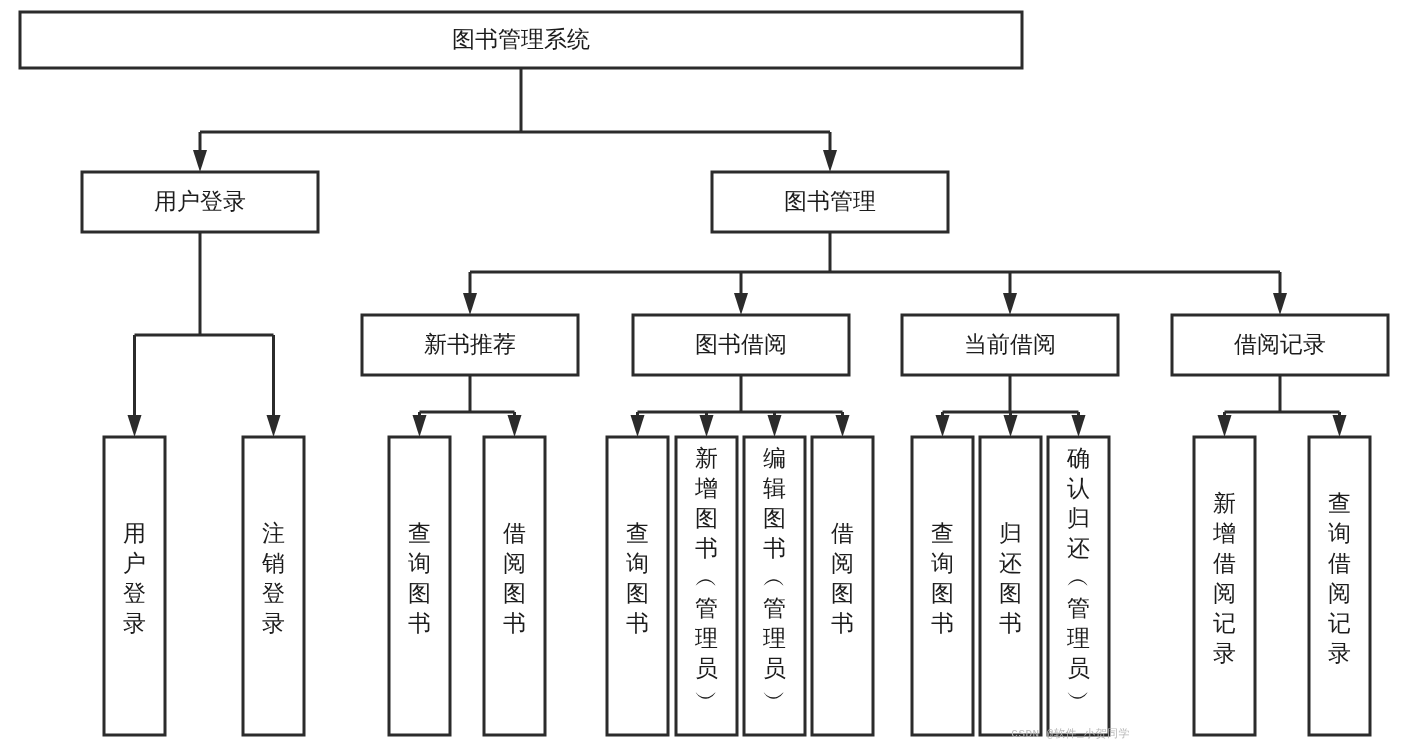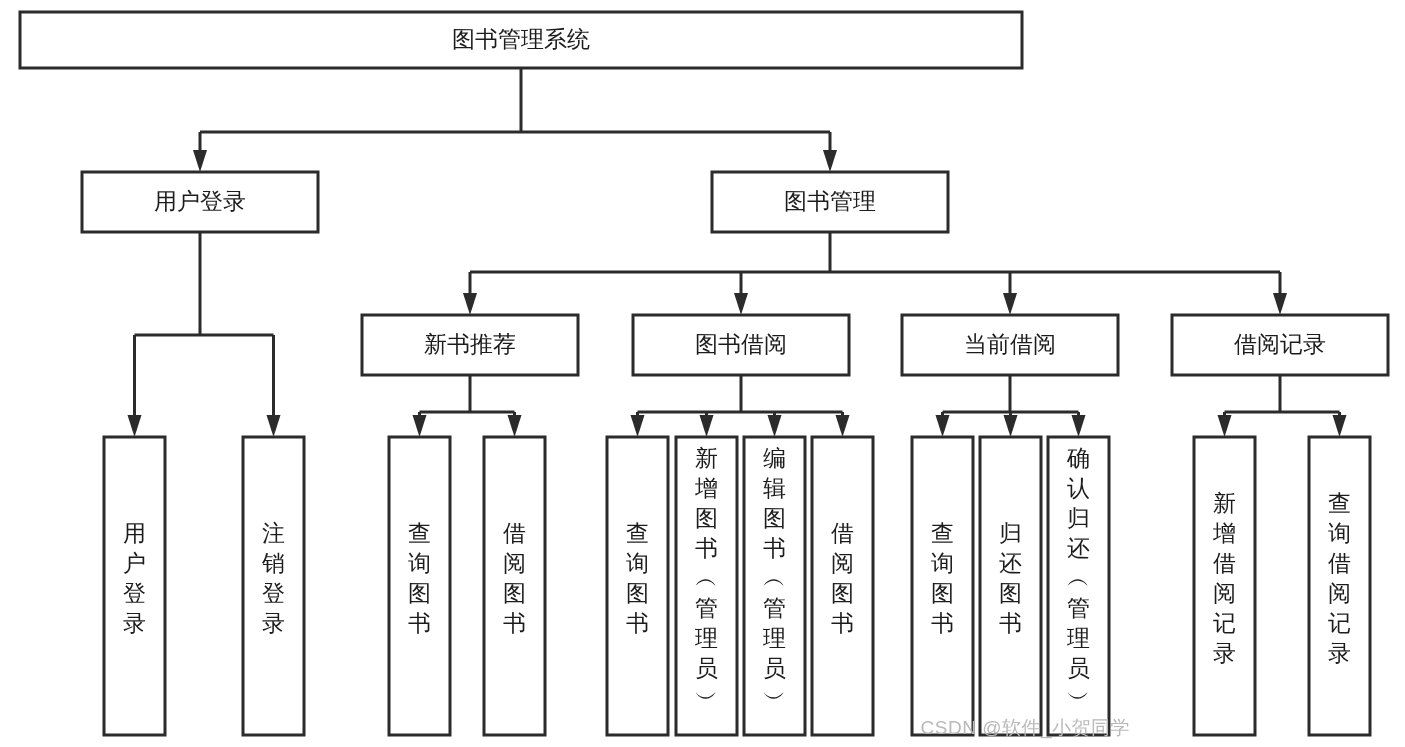--- a/index.html
+++ b/index.html
@@ -48,22 +48,22 @@
     font-family: "Liberation Sans", "DejaVu Sans", sans-serif;
     font-size: 23px;
     fill: #1c1c1c;
     text-anchor: middle;
     dominant-baseline: middle;
   }
   .watermark {
     position: absolute;
     right: 8px;
     bottom: 6px;
-    font-family: Liberation Sans, sans-serif;
-    font-size: 19px;
+    font-family: Liberation Mono, monospace;
+    font-size: 11px;
     color: #b9b9b9;
     letter-spacing: 0.5px;
     white-space: nowrap;
     user-select: none;
   }
 </style>
 </head>
 <body>
 
 <div id="diagram-root">

